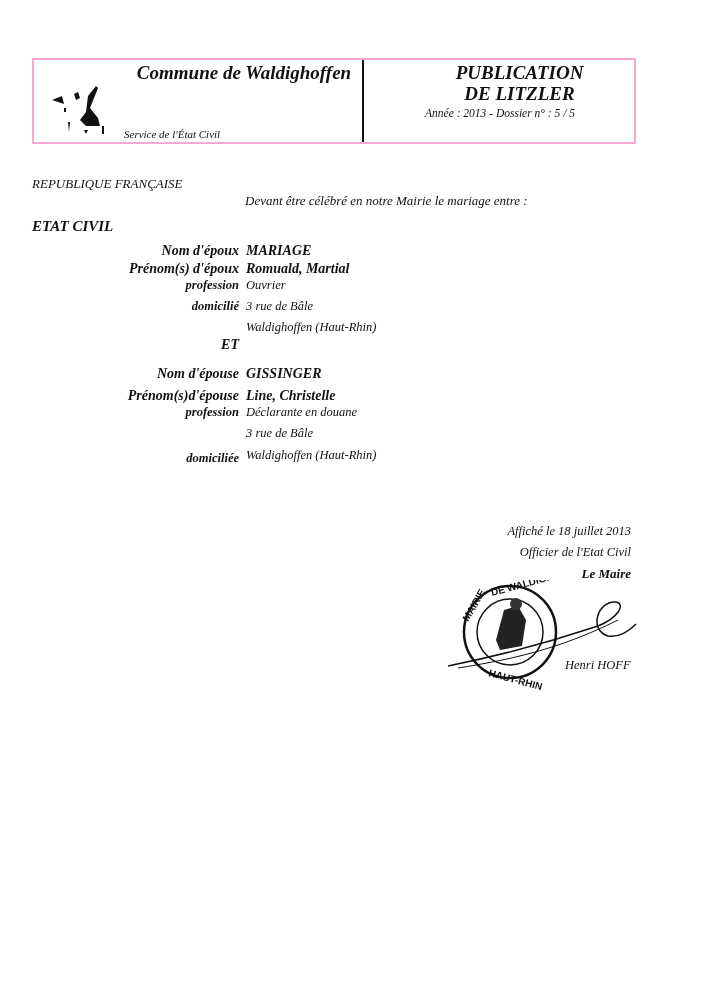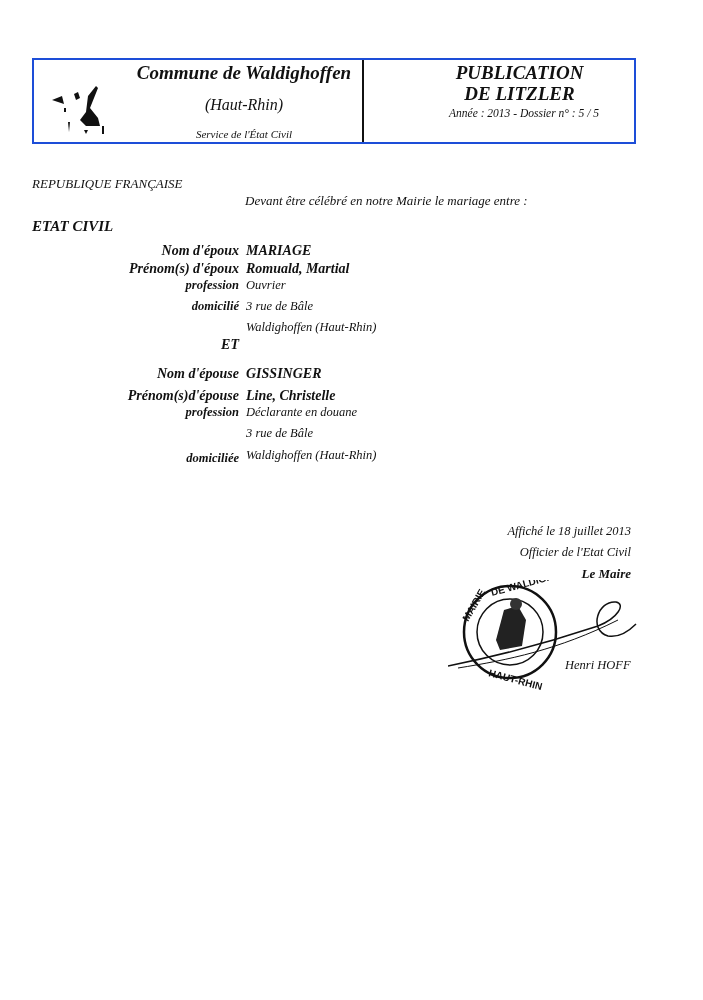--- a/index.html
+++ b/index.html
@@ -2,45 +2,45 @@
 <html><head>
 <meta charset="utf-8">
 <style>
   html, body { margin: 0; padding: 0; background: #ffffff; }
   body {
     width: 703px; height: 1000px; position: relative; overflow: hidden;
     font-family: "Liberation Serif", serif; color: #111;
   }
   .header-box {
     position: absolute; left: 32px; top: 58px; width: 604px; height: 86px;
-    border: 2px solid #1d4ed8; box-sizing: border-box;
+    border: 2px solid #f9a8d4; box-sizing: border-box;
   }
   .header-divider {
     position: absolute; left: 328px; top: 0; width: 2px; height: 100%; background: #111;
   }
   .logo { position: absolute; left: 10px; top: 18px; width: 70px; height: 60px; }
   .commune-title {
     position: absolute; left: 90px; top: 2px; width: 240px; text-align: center;
     font-style: italic; font-weight: bold; font-size: 19px;
   }
   .commune-sub {
     position: absolute; left: 90px; top: 36px; width: 240px; text-align: center;
     font-style: italic; font-size: 16px;
   }
   .commune-service {
-    position: absolute; left: 90px; top: 68px; width: 240px; text-align: center;
+    position: absolute; left: 90px; top: 68px; width: 240px; text-align: left;
     font-style: italic; font-size: 11px;
   }
   .pub-title {
     position: absolute; left: 330px; top: 2px; width: 311px; text-align: center;
     font-style: italic; font-weight: bold; font-size: 19px; line-height: 21px;
   }
   .pub-meta {
     position: absolute; left: 330px; top: 47px; width: 272px; text-align: center;
-    font-style: italic; font-size: 11.5px; padding-left: 24px;
+    font-style: italic; font-size: 11.5px;
   }
   .abs { position: absolute; font-style: italic; }
   .rep { left: 32px; top: 176px; font-size: 13px; }
   .devant { left: 245px; top: 177px; font-size: 13px; font-weight: normal; margin-top: 16px; }
   .etat { left: 32px; top: 218px; font-size: 15px; font-weight: bold; }
   .label {
     position: absolute; right: 464px; text-align: right; font-style: italic; font-weight: bold;
     white-space: nowrap;
   }
   .value { position: absolute; left: 246px; font-style: italic; white-space: nowrap; }
@@ -59,21 +59,20 @@
   <svg class="logo" viewBox="0 0 70 60">
     <path d="M8 22 L18 18 L20 26 L14 24 Z" fill="#111"></path>
     <path d="M30 16 L34 14 L36 20 L32 22 Z" fill="#111"></path>
     <path d="M44 18 L52 8 L54 10 L46 30 L54 40 L56 48 L42 48 L36 42 L42 34 Z" fill="#111"></path>
     <path d="M24 44 L26 44 L25 54 Z" fill="#111"></path>
     <path d="M40 52 L44 52 L42 56 Z" fill="#111"></path>
     <path d="M58 48 L60 48 L60 56 L58 56 Z" fill="#111"></path>
     <path d="M20 30 L22 30 L22 34 L20 34 Z" fill="#111"></path>
   </svg>
   <div class="commune-title">Commune de Waldighoffen</div>
-  <div class="commune-sub">(Haut-Rhin)</div>
   <div class="commune-service">Service de l'État Civil</div>
   <div class="header-divider"></div>
   <div class="pub-title">
     <div>PUBLICATION</div>
     <div>DE LITZLER</div>
   </div>
   <div class="pub-meta">Année : 2013  -  Dossier n° : 5 / 5</div>
 </div>
 
 <div class="abs rep">REPUBLIQUE FRANÇAISE</div>

